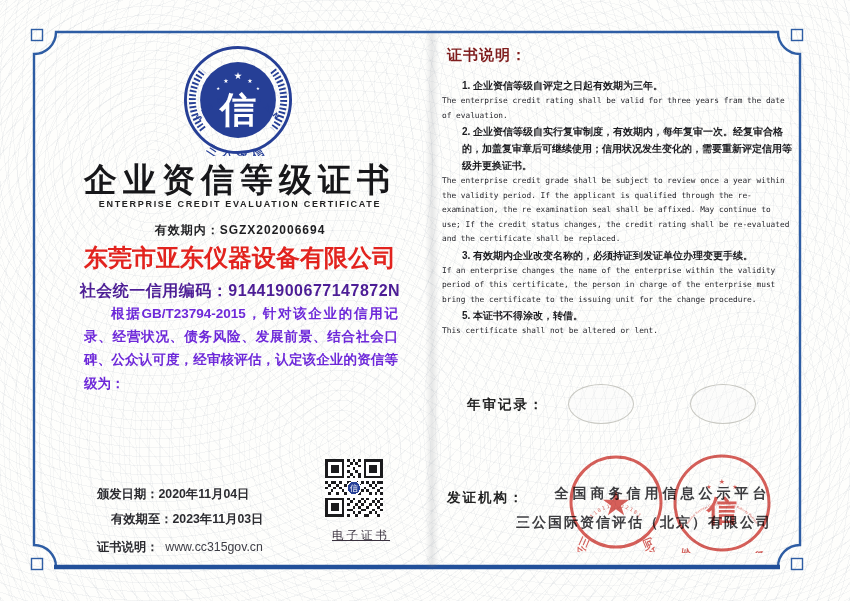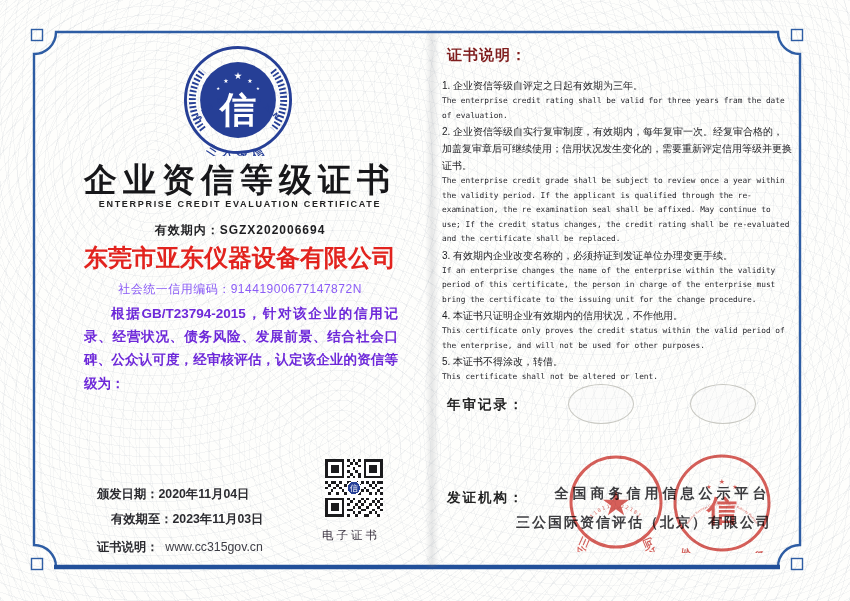--- a/index.html
+++ b/index.html
@@ -23,40 +23,40 @@
     background:linear-gradient(90deg, rgba(120,125,135,0) 0%, rgba(120,125,135,.18) 50%, rgba(120,125,135,0) 100%);
   }
   .abs{position:absolute;z-index:3;}
   .center{text-align:center;}
   
   .title{left:60px;top:158px;width:360px;font-size:33px;font-weight:bold;color:#17171a;
          letter-spacing:6px;font-family:"DejaVu Sans","Liberation Sans",sans-serif;}
   .subtitle{left:60px;top:199px;width:360px;font-size:9px;font-weight:bold;color:#222;letter-spacing:1.7px;}
   .credit-line{left:60px;top:222px;width:360px;font-size:12px;font-weight:bold;color:#1d1d20;letter-spacing:1px;}
   .company{left:40px;top:242px;width:400px;font-size:24px;font-weight:bold;color:#e2231e;}
-  .social-line{left:60px;top:281px;width:360px;font-size:12px;font-weight:normal;color:#8b5cf6;letter-spacing:.5px;}
+  .social-line{left:60px;top:281px;width:360px;font-size:16px;font-weight:bold;color:#4c1d95;letter-spacing:.5px;}
   .body-text{left:84px;top:302px;width:314px;font-size:13.5px;font-weight:bold;color:#6d28d9;
              line-height:1.72;text-align:justify;text-indent:2em;}
   .rating{left:40px;top:376px;width:400px;font-size:35px;font-weight:bold;color:#d8201a;letter-spacing:2px;
           font-family:"DejaVu Serif","Liberation Serif",serif;}
   .kv{font-size:12.3px;font-weight:bold;color:#2b2b30;margin-top:28px;}
   .kv .url{font-weight:normal;color:#3c3c44;}
   .issue-date{left:97px;top:458px;}
   .valid-until{left:111px;top:483px;}
   .query-line{left:97px;top:511px;font-weight:normal;}
   .query-line .lbl{font-weight:bold;}
   .qr{left:325px;top:459px;}
-  .qr-caption{left:302px;top:528px;width:98px;font-size:11.5px;letter-spacing:3px;color:#3b3340;
-              font-family:"DejaVu Serif","Liberation Serif",serif;}
+  .qr-caption{left:312px;top:528px;width:98px;font-size:11.5px;letter-spacing:3px;color:#3b3340;
+              font-family:"DejaVu Serif","Liberation Serif",serif;text-decoration:underline;}
   
   .expl-heading{left:447px;top:46px;font-size:15px;font-weight:bold;color:#7f1d1d;letter-spacing:1px;}
   .items{left:442px;top:77px;width:350px;}
-  .item .zh{font-size:10px;font-weight:normal;color:#1b1b1f;line-height:17px;}
+  .item .zh{font-size:10px;font-weight:bold;color:#1b1b1f;line-height:17px;margin-left:20px;}
   .item .en{font-family:"DejaVu Sans Mono","Liberation Mono",monospace;font-size:7.8px;color:#26262c;line-height:14.5px;}
-  .annual-label{left:447px;top:396px;font-size:13.5px;font-weight:bold;color:#222;letter-spacing:2px;}
+  .annual-label{left:467px;top:396px;font-size:13.5px;font-weight:bold;color:#222;letter-spacing:2px;}
   .stamp-oval{width:64px;height:38px;border:1px solid #c8c8c2;border-radius:50%;background:rgba(250,250,248,.3);}
   .oval-1{left:568px;top:384px;}
   .oval-2{left:690px;top:384px;}
   .issuer-label{left:447px;top:489px;font-size:13.5px;font-weight:bold;color:#222;letter-spacing:2px;}
   .issuer-1{left:515px;top:485px;width:295px;font-size:14px;font-weight:bold;color:#3d3d40;letter-spacing:4px;z-index:3;}
   .issuer-2{left:478px;top:514px;width:332px;font-size:14px;font-weight:bold;color:#3d3d40;letter-spacing:2px;z-index:3;}
   .seal{z-index:4;opacity:.84;mix-blend-mode:multiply;}
   .seal-left{left:566px;top:452px;}
   .seal-right{left:672px;top:453px;}
   .logo{left:182px;top:44px;z-index:3;}
@@ -164,24 +164,20 @@
     </div>
     <div class="item">
       <div class="zh">2. 企业资信等级自实行复审制度，有效期内，每年复审一次。经复审合格的，加盖复审章后可继续使用；信用状况发生变化的，需要重新评定信用等级并更换证书。</div>
       <div class="en">The enterprise credit grade shall be subject to review once a year within the validity period. If the applicant is qualified through the re-examination, the re examination seal shall be affixed. May continue to use; If the credit status changes, the credit rating shall be re-evaluated and the certificate shall be replaced.</div>
     </div>
     <div class="item">
       <div class="zh">3. 有效期内企业改变名称的，必须持证到发证单位办理变更手续。</div>
       <div class="en">If an enterprise changes the name of the enterprise within the validity period of this certificate, the person in charge of the enterprise must bring the certificate to the issuing unit for the change procedure.</div>
     </div>
     <div class="item">
-      <div class="zh">4. 本证书只证明企业有效期内的信用状况，不作他用。</div>
-      <div class="en">This certificate only proves the credit status within the valid period of the enterprise, and will not be used for other purposes.</div>
-    </div>
-    <div class="item">
       <div class="zh">5. 本证书不得涂改，转借。</div>
       <div class="en">This certificate shall not be altered or lent.</div>
     </div>
   </div>
 
   <div class="abs annual-label">年审记录：</div>
   <div class="abs stamp-oval oval-1"></div>
   <div class="abs stamp-oval oval-2"></div>
 
   <div class="abs issuer-label">发证机构：</div>

